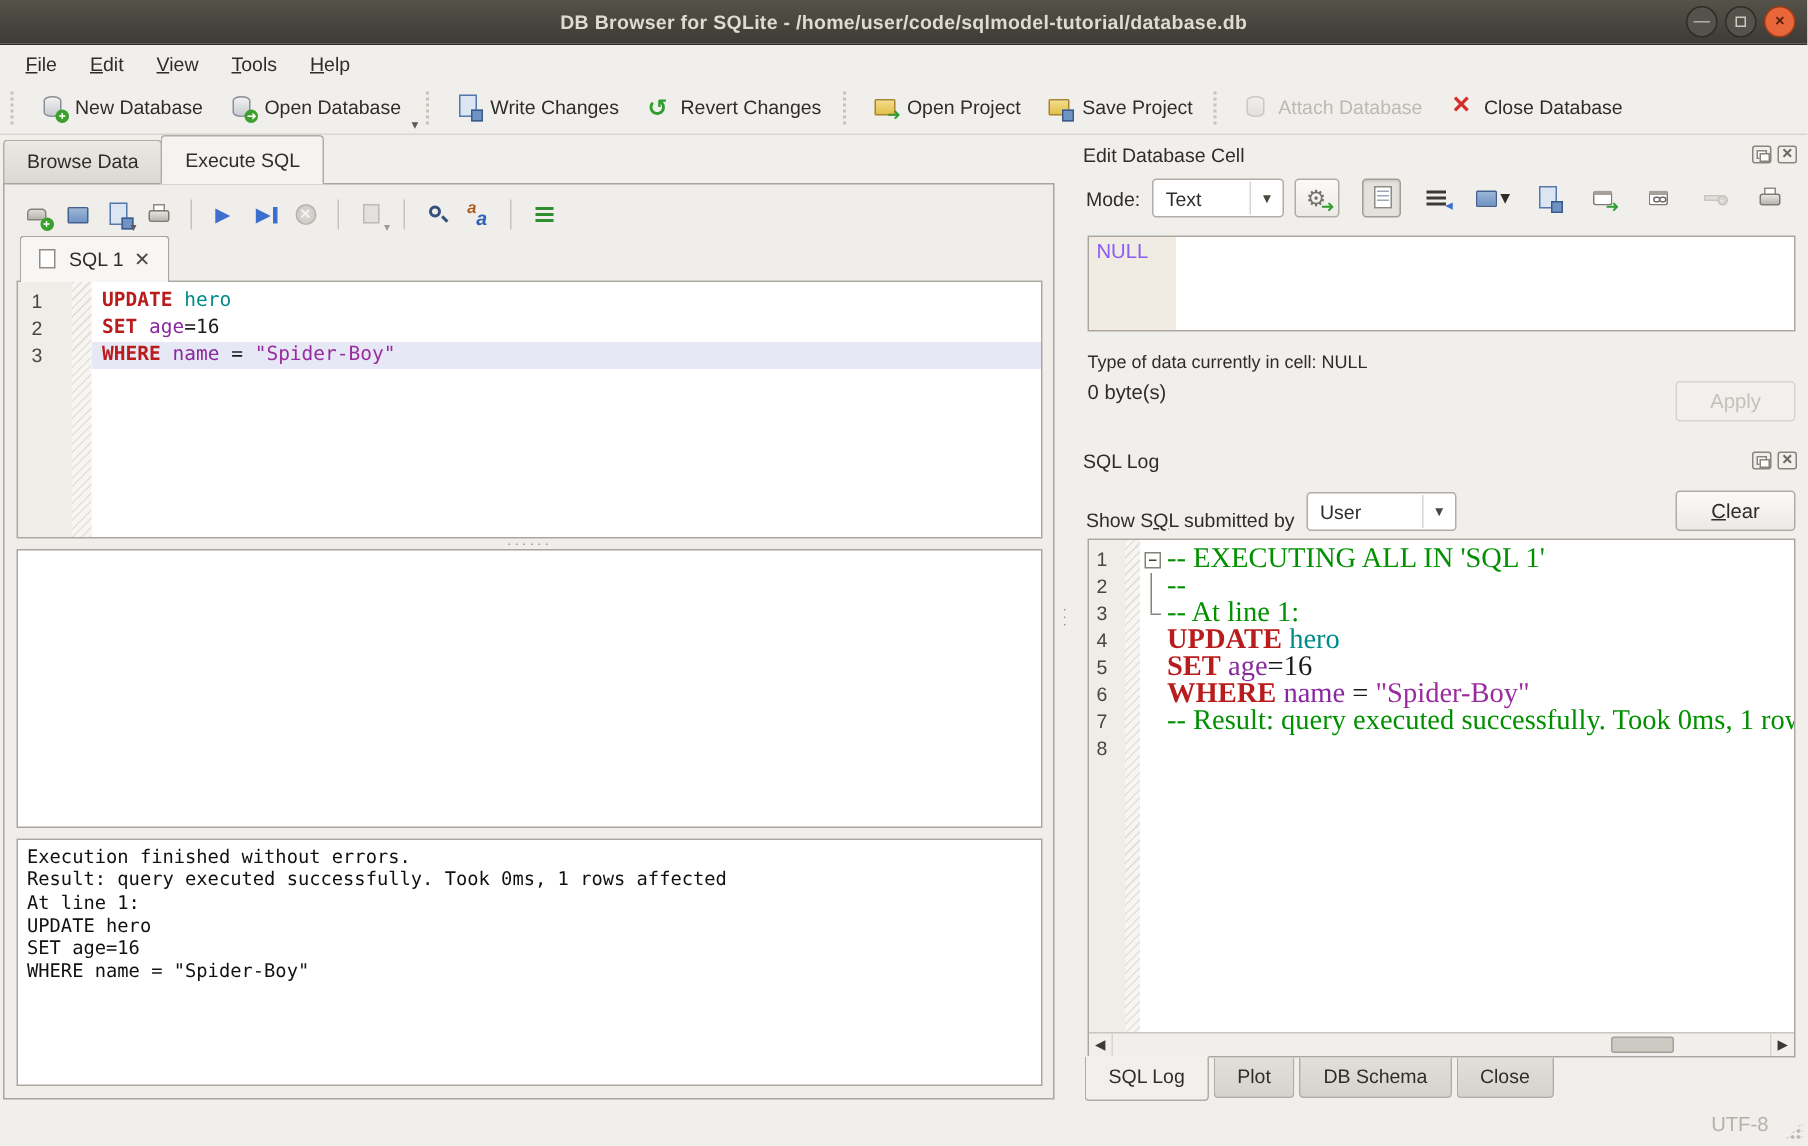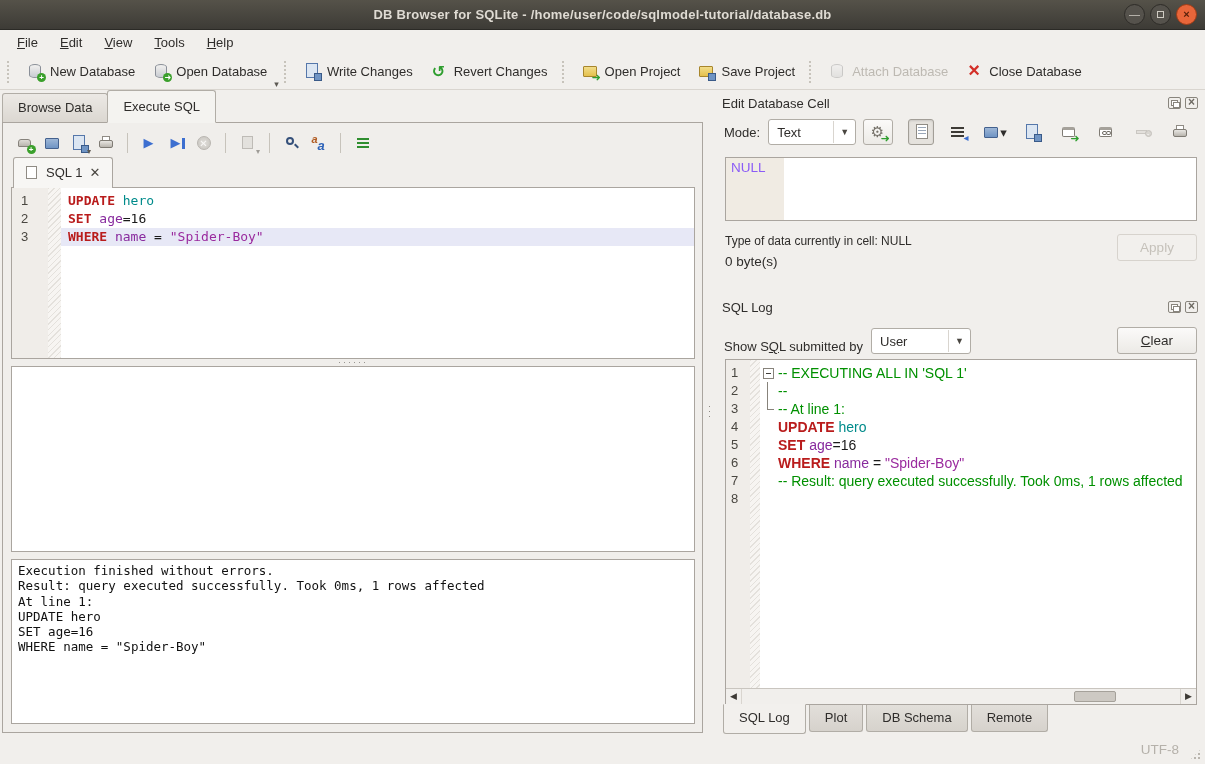--- a/index.html
+++ b/index.html
@@ -121,38 +121,38 @@
   .cbtn{width:26px;height:26px;display:flex;align-items:center;justify-content:center;border-radius:3px;position:relative}
   .cbtn.pressed{background:#e5e2dd;border:1px solid #a29e97;box-shadow:inset 0 1px 2px rgba(0,0,0,.12)}
   .cbtn.disabled{opacity:.5}
   .cellbox{height:64px;flex:none;margin:7px 8px 0 11px;border:1px solid #aaa59f;background:#fff;display:flex}
   .cellstrip{width:58px;flex:none;background:#f0ebe3;padding:2px 0 0 5px;color:#8b5cf6;font-size:13.5px}
   .type-row{flex:none;margin:13px 8px 0 11px;position:relative;height:52px}
   .type-row .t1{display:block;font-size:12px}
   .type-row .t2{display:block;margin-top:6px;font-size:13.5px}
   .btn{height:27px;border:1px solid #b1ada6;border-radius:3px;background:linear-gradient(#fbfaf9,#eceae6);padding:0 18px;display:inline-flex;align-items:center;justify-content:center;font-size:13.5px}
   .btn.disabled{background:#f2f0ed;border-color:#d7d3cd;color:#c5c1ba}
-  .apply-btn{position:absolute;right:0;top:0;width:80px}
+  .apply-btn{position:absolute;right:0;top:20px;width:80px}
   .u{text-decoration:underline}
   .show-row{height:34px;flex:none;display:flex;align-items:flex-end;padding:0 8px 0 10px;margin-top:2px}
   .show-row .combo{width:100px;margin-left:8px}
   .clear-btn{margin-left:auto;width:80px}
 
   .logbox{flex:1;margin:5px 8px 0 11px;border:1px solid #aaa59f;background:#fff;display:flex;flex-direction:column;min-height:0;overflow:hidden}
   .logmain{flex:1;display:flex;min-height:0;overflow:hidden}
   .loggut{width:24px;flex:none;background:#f0ede9;padding:4px 0 0 5px;color:#4a4741;font-size:13px}
   .loghatch{width:10px;flex:none;background:repeating-linear-gradient(135deg,#e4e1dc 0 1px,#f7f5f2 1px 4px)}
   .foldcol{width:16px;flex:none;padding-top:4px}
   .fold{height:18px;position:relative}
   .fold-start::before{content:"";position:absolute;left:3px;top:4px;width:9px;height:9px;border:1px solid #87837b;background:#fff}
   .fold-start::after{content:"";position:absolute;left:6px;top:9px;width:5px;height:1px;background:#413f3b}
   .fold-mid::before{content:"";position:absolute;left:7px;top:0;height:18px;width:1px;background:#87837b}
   .fold-end::before{content:"";position:absolute;left:7px;top:0;height:9px;width:1px;background:#87837b}
   .fold-end::after{content:"";position:absolute;left:7px;top:9px;width:7px;height:1px;background:#87837b}
-  .logcode{flex:1;padding-top:4px;font-family:Liberation Sans, sans-serif;font-size:14px;white-space:pre;overflow:hidden}
+  .logcode{flex:1;padding-top:4px;font-family:Liberation Serif, serif;font-size:19px;white-space:pre;overflow:hidden}
   .logcode .code-line{padding-left:2px}
   .hscroll{height:16px;flex:none;border-top:1px solid #c9c5bf;background:#f1efec;display:flex;align-items:center;position:relative}
   .harr{width:16px;height:15px;text-align:center;font-size:9px;color:#3d3a35;line-height:15px;flex:none}
   .harr.right{margin-left:auto;border-left:1px solid #d9d5cf}
   .harr.left{border-right:1px solid #d9d5cf}
   .hthumb{position:absolute;left:74%;width:9%;top:2px;height:11px;background:#cdc9c3;border:1px solid #a5a19a;border-radius:2px}
 
   .bottom-tabs{height:30px;flex:none;display:flex;align-items:flex-start;padding-left:9px}
   .btab{padding:5px 15px 6px;background:linear-gradient(#e2dfda,#d6d2cc);border:1px solid #b1ada6;border-top:none;border-radius:0 0 3px 3px;margin-right:3px;white-space:nowrap}
   .btab.active{background:#f2f0ed;border-top:1px solid #f2f0ed;margin-top:-1px;padding-bottom:8px}
@@ -460,21 +460,21 @@
           <div class="harr left">◀</div>
           <div class="hthumb"></div>
           <div class="harr right">▶</div>
         </div>
       </div>
 
       <div class="bottom-tabs">
           <div class="btab active">SQL Log</div>
           <div class="btab">Plot</div>
           <div class="btab">DB Schema</div>
-          <div class="btab">Remote</div>
+          <div class="btab">Close</div>
         </div>
     </div>
   </div>
 
   <div class="statusbar">
     <span>UTF-8</span>
     <div class="grip"></div>
   </div>
 </div>
 

